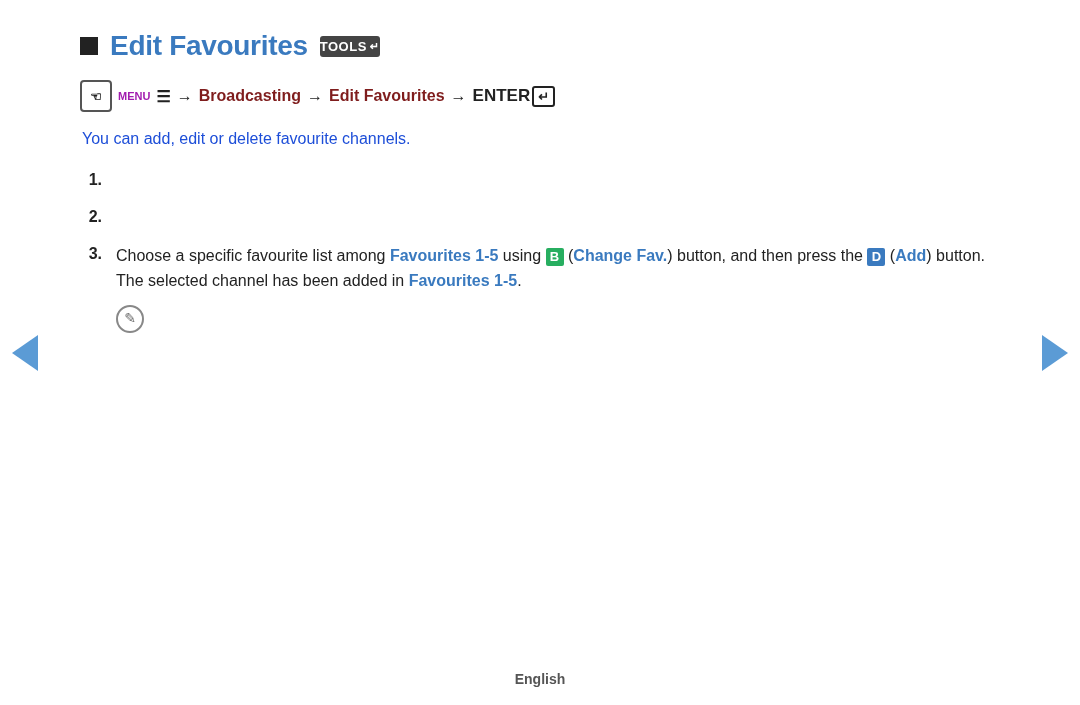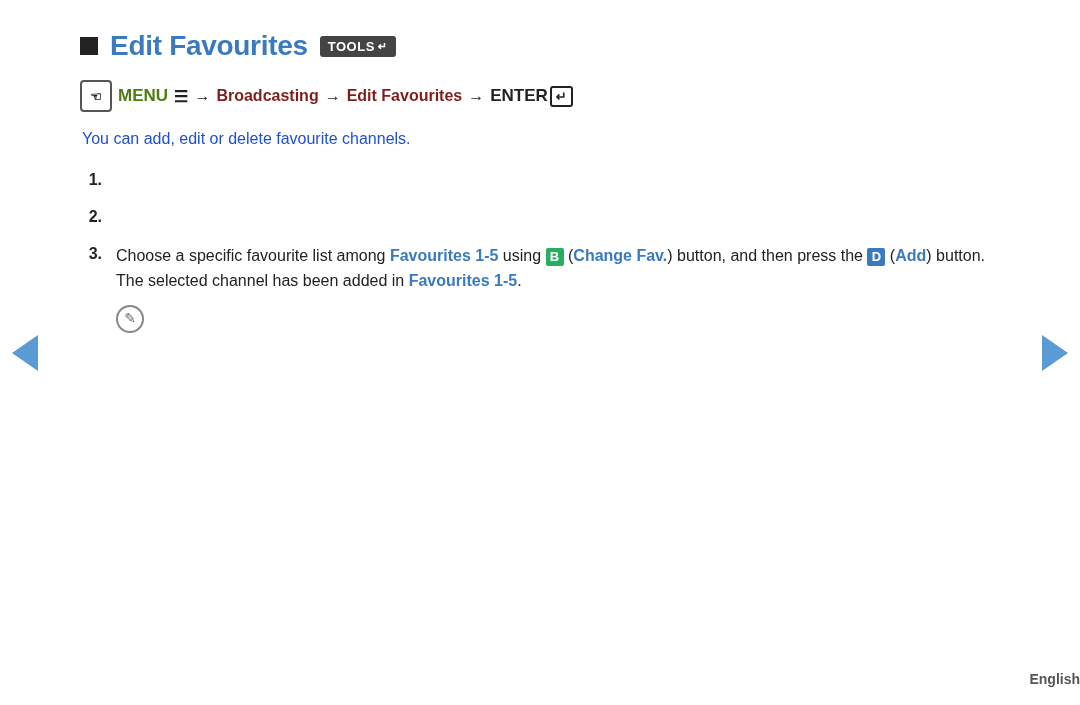--- a/index.html
+++ b/index.html
@@ -68,21 +68,21 @@
       font-size: 28px;
       font-weight: 600;
       color: #3a7abf;
       letter-spacing: -0.3px;
     }
     .tools-badge {
       background: #444;
       color: #fff;
       font-size: 13px;
       font-weight: 600;
-      padding: 3px 8px;
+      padding: 3px 0;
       border-radius: 3px;
       letter-spacing: 0.5px;
       display: inline-flex;
       align-items: center;
       gap: 3px;
     }
     .tools-arrow {
       display: inline-block;
       font-size: 11px;
     }
@@ -102,22 +102,22 @@
       border: 2px solid #555;
       border-radius: 4px;
       display: flex;
       align-items: center;
       justify-content: center;
       font-size: 13px;
       flex-shrink: 0;
     }
     .bc-text-bold {
       font-weight: 700;
-      color: #4d7c0f;
-      font-size: 17px;
+      color: #a21caf;
+      font-size: 11px;
     }
     .bc-arrow {
       color: #222;
       font-size: 16px;
       font-weight: 400;
     }
     .bc-link {
       color: #7f1d1d;
       font-weight: 600;
     }
@@ -221,21 +221,21 @@
       color: #333;
       line-height: 1.55;
     }
 
     
     .footer {
       position: absolute;
       bottom: 18px;
       left: 0;
       right: 0;
-      text-align: right;
+      text-align: center;
       font-size: 14px;
       color: #555;
       font-weight: 600;
     }
   </style>
 </head>
 <body>
 
 <div class="nav-arrow nav-arrow-left">
   <div class="arrow-shape arrow-left"></div>

